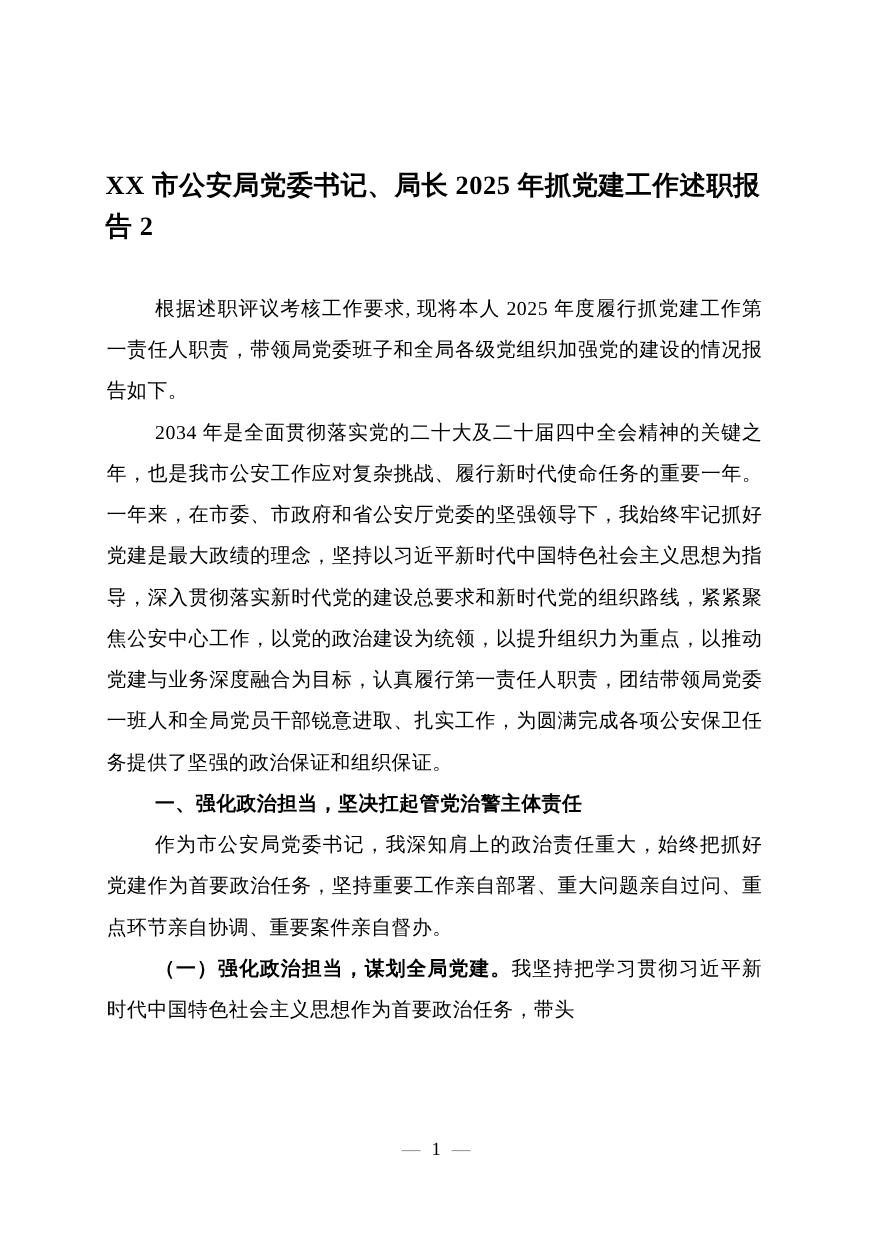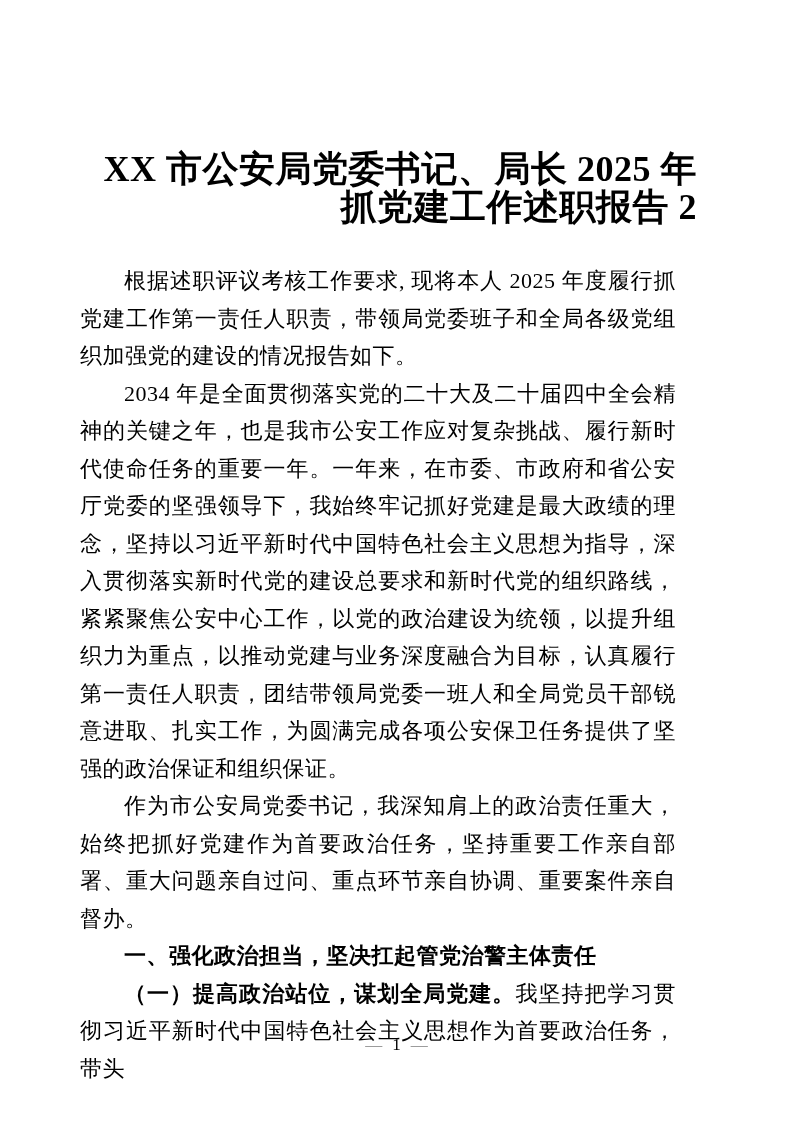--- a/index.html
+++ b/index.html
@@ -12,32 +12,32 @@
     width: 793px;
     height: 1122px;
     background: #ffffff;
     overflow: hidden;
     color: #000000;
     font-family: "Liberation Serif", "DejaVu Serif", serif;
   }
   .doc-title {
     margin: 150px 0 0 0;
     padding: 0 96px;
-    font-size: 36px;
+    font-size: 24px;
     font-weight: 700;
     line-height: 38px;
-    text-align: right;
+    text-align: left;
     letter-spacing: 0.5px;
   }
   .doc-body {
     position: absolute;
-    left: 80px;
+    left: 97px;
     top: 262px;
     width: 596px;
-    font-size: 22px;
+    font-size: 18px;
     line-height: 37.5px;
     letter-spacing: 0.5px;
     text-align: justify;
     text-justify: inter-character;
   }
   .para {
     margin: 0;
     text-indent: 44px;
   }
   .para.heading {
@@ -69,25 +69,25 @@
 <div class="page">
 
   <h1 class="doc-title">XX 市公安局党委书记、局长 2025 年抓党建工作述职报告 2</h1>
 
   <div class="doc-body">
 
     <p class="para">根据述职评议考核工作要求, 现将本人 2025 年度履行抓党建工作第一责任人职责，带领局党委班子和全局各级党组织加强党的建设的情况报告如下。</p>
 
     <p class="para">2034 年是全面贯彻落实党的二十大及二十届四中全会精神的关键之年，也是我市公安工作应对复杂挑战、履行新时代使命任务的重要一年。一年来，在市委、市政府和省公安厅党委的坚强领导下，我始终牢记抓好党建是最大政绩的理念，坚持以习近平新时代中国特色社会主义思想为指导，深入贯彻落实新时代党的建设总要求和新时代党的组织路线，紧紧聚焦公安中心工作，以党的政治建设为统领，以提升组织力为重点，以推动党建与业务深度融合为目标，认真履行第一责任人职责，团结带领局党委一班人和全局党员干部锐意进取、扎实工作，为圆满完成各项公安保卫任务提供了坚强的政治保证和组织保证。</p>
 
+    <p class="para heading">一、强化政治担当，坚决扛起管党治警主体责任</p>
+
     <p class="para">作为市公安局党委书记，我深知肩上的政治责任重大，始终把抓好党建作为首要政治任务，坚持重要工作亲自部署、重大问题亲自过问、重点环节亲自协调、重要案件亲自督办。</p>
 
-    <p class="para heading">一、强化政治担当，坚决扛起管党治警主体责任</p>
-
-    <p class="para"><span class="bold-lead">（一）提高政治站位，谋划全局党建。</span><span>我坚持把学习贯彻习近平新时代中国特色社会主义思想作为首要政治任务，带头</span></p>
+    <p class="para"><span class="bold-lead">（一）强化政治担当，谋划全局党建。</span><span>我坚持把学习贯彻习近平新时代中国特色社会主义思想作为首要政治任务，带头</span></p>
 
   </div>
 
   <div class="page-footer">
     <span class="footer-dash">—</span><span class="footer-num">1</span><span class="footer-dash">—</span>
   </div>
 
 </div>
 
 </body></html>

